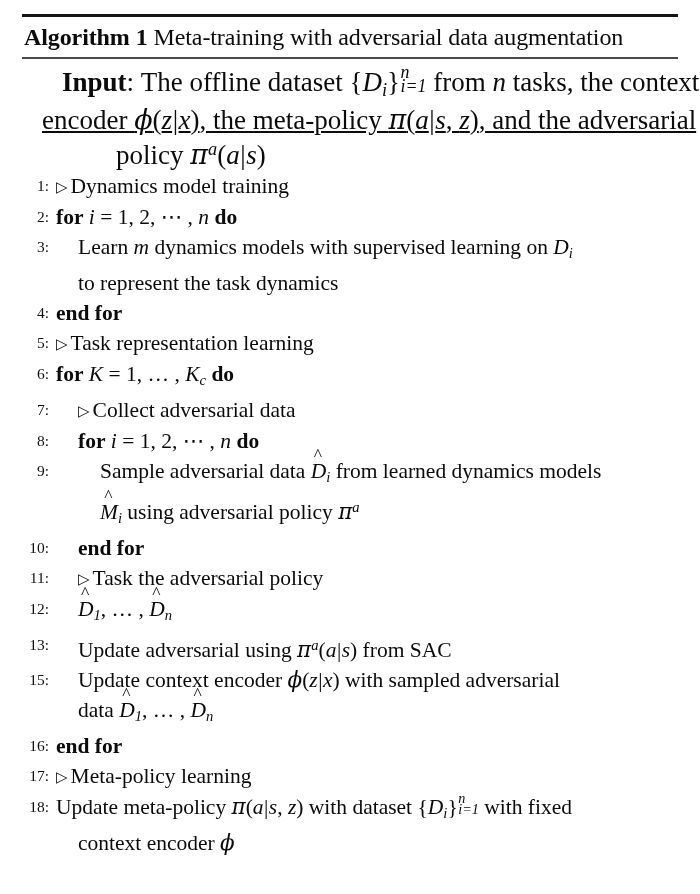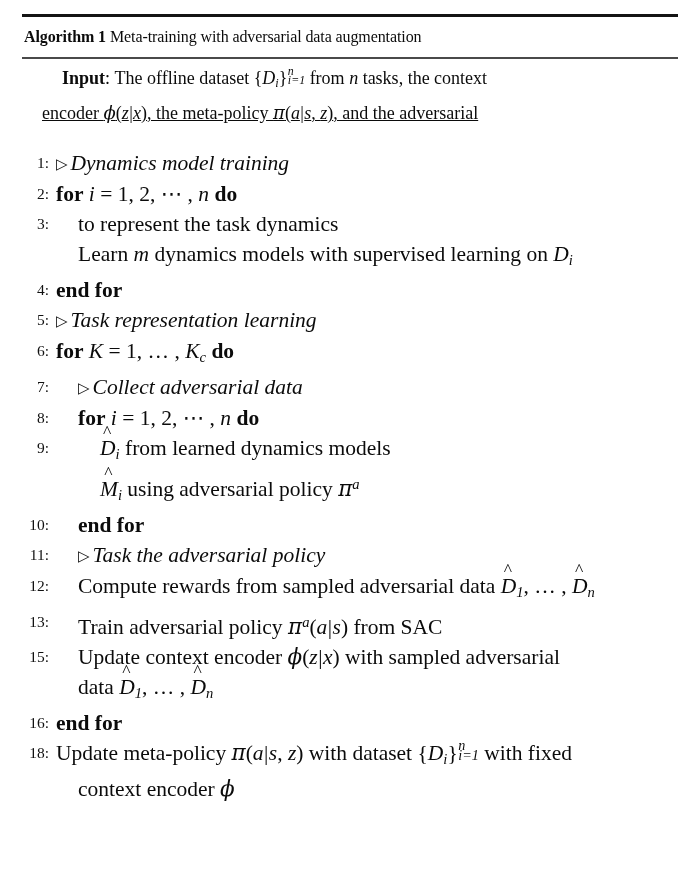--- a/index.html
+++ b/index.html
@@ -29,41 +29,41 @@
     margin: 0;
   }
   .rule-mid {
     height: 0;
     border-top: 2px solid #4a4a4a;
     margin: 0;
   }
 
   
   .algo-header {
-    font-size: 16px;
+    font-size: 24px;
     line-height: 34px;
     padding: 3px 0 3px 2px;
     white-space: nowrap;
     letter-spacing: -0.1px;
   }
   .algo-header .kw { font-weight: bold; }
 
   
   .algo-body {
     padding-top: 5px;
     padding-bottom: 6px;
   }
 
   
   .input-block {
-    font-size: 18px;
+    font-size: 27px;
     line-height: 29px;
     padding-left: 20px;
     padding-right: 2px;
-    margin-bottom: 20px;
+    margin-bottom: 1px;
   }
   .input-block .ln { display: block; white-space: nowrap; }
   .input-block .ln.l1 { padding-left: 20px; }
   .input-block .ln.l2 { padding-left: 0px; text-decoration: underline; }
   .input-block .ln.l3 { padding-left: 74px; }
   .input-block b { font-weight: bold; }
 
   
   .step {
     display: flex;
@@ -93,21 +93,21 @@
 
   
   .ind0 { padding-left: 0px; }
   .ind1 { padding-left: 22px; }
   .ind2 { padding-left: 44px; }
 
   .cont1 { padding-left: 22px; }
   .cont2 { padding-left: 44px; }
 
   .kw { font-weight: bold; }
-  .cm { font-style: italic; }
+  .cm { }
   .tri {
     font-style: normal;
     font-size: 15px;
     vertical-align: 0.08em;
     padding-right: 3px;
   }
 
   
   .mi { font-style: italic; font-family: "Liberation Serif", serif; }
   .mu { font-style: normal; }
@@ -166,41 +166,42 @@
 
   <div class="rule-mid"></div>
 
   <div class="algo-body">
 
     <div class="input-block">
       <span class="ln l1"><b>Input</b><span>:</span>&nbsp;<span>The offline dataset </span><span class="mu">{</span><span class="mi">D</span><span class="sub">i</span><span class="mu">}</span><span class="subup"><i class="t">n</i><i>i=1</i></span><span> from </span><span class="mi">n</span><span> tasks, the context</span></span>
 
       <span class="ln l2"><span>encoder </span><span class="mgreek">ϕ</span><span class="mu">(</span><span class="mi">z</span><span class="vbar">|</span><span class="mi">x</span><span class="mu">)</span><span>, the meta-policy </span><span class="mgreek">π</span><span class="mu">(</span><span class="mi">a</span><span class="vbar">|</span><span class="mi">s</span><span class="mu">, </span><span class="mi">z</span><span class="mu">)</span><span>, and the adversarial</span></span>
 
+      <span class="ln l3"><span>policy </span><span class="mgreek">π</span><span class="sup">a</span><span class="mu">(</span><span class="mi">a</span><span class="vbar">|</span><span class="mi">s</span><span class="mu">)</span></span>
     </div>
 
     <div class="step">
       <div class="step-num">1:</div>
       <div class="step-body">
         <span class="ln ind0"><span class="tri">▷</span><span class="cm">Dynamics model training</span></span>
       </div>
     </div>
 
     <div class="step">
       <div class="step-num">2:</div>
       <div class="step-body">
         <span class="ln ind0"><span class="kw">for</span>&nbsp;<span class="mi">i</span><span class="mu"> = </span><span class="mu">1, 2, ⋯ , </span><span class="mi">n</span>&nbsp;<span class="kw">do</span></span>
       </div>
     </div>
 
     <div class="step">
       <div class="step-num">3:</div>
       <div class="step-body">
+        <span class="ln ind1"><span>Learn </span><span class="mi">m</span><span> dynamics models with supervised learning on </span><span class="mi">D</span><span class="sub">i</span></span>
         <span class="ln cont1">to represent the task dynamics</span>
-        <span class="ln ind1"><span>Learn </span><span class="mi">m</span><span> dynamics models with supervised learning on </span><span class="mi">D</span><span class="sub">i</span></span>
       </div>
     </div>
 
     <div class="step">
       <div class="step-num">4:</div>
       <div class="step-body">
         <span class="ln ind0 kw">end for</span>
       </div>
     </div>
 
@@ -228,21 +229,21 @@
     <div class="step">
       <div class="step-num">8:</div>
       <div class="step-body">
         <span class="ln ind1"><span class="kw">for</span>&nbsp;<span class="mi">i</span><span class="mu"> = </span><span class="mu">1, 2, ⋯ , </span><span class="mi">n</span>&nbsp;<span class="kw">do</span></span>
       </div>
     </div>
 
     <div class="step">
       <div class="step-num">9:</div>
       <div class="step-body">
-        <span class="ln ind2"><span class="hatwrap"><span class="hatmark">^</span><span>D</span></span><span class="sub">i</span><span> from learned dynamics models</span></span>
+        <span class="ln ind2"><span>Sample adversarial data </span><span class="hatwrap"><span class="hatmark">^</span><span>D</span></span><span class="sub">i</span><span> from learned dynamics models</span></span>
         <span class="ln cont2"><span class="hatwrap"><span class="hatmark">^</span><span>M</span></span><span class="sub">i</span><span> using adversarial policy </span><span class="mgreek">π</span><span class="sup">a</span></span>
       </div>
     </div>
 
     <div class="step">
       <div class="step-num">10:</div>
       <div class="step-body">
         <span class="ln ind1 kw">end for</span>
       </div>
     </div>
@@ -250,47 +251,53 @@
     <div class="step">
       <div class="step-num">11:</div>
       <div class="step-body">
         <span class="ln ind1"><span class="tri">▷</span><span class="cm">Task the adversarial policy</span></span>
       </div>
     </div>
 
     <div class="step">
       <div class="step-num">12:</div>
       <div class="step-body">
-        <span class="ln ind1"><span>Compute rewards from sampled adversarial data </span><span class="hatwrap"><span class="hatmark">^</span><span>D</span></span><span class="sub">1</span><span class="mu">, … , </span><span class="hatwrap"><span class="hatmark">^</span><span>D</span></span><span class="sub">n</span></span>
+        <span class="ln ind1"><span class="hatwrap"><span class="hatmark">^</span><span>D</span></span><span class="sub">1</span><span class="mu">, … , </span><span class="hatwrap"><span class="hatmark">^</span><span>D</span></span><span class="sub">n</span></span>
       </div>
     </div>
 
     <div class="step">
       <div class="step-num">13:</div>
       <div class="step-body">
-        <span class="ln ind1"><span>Train adversarial policy </span><span class="mgreek">π</span><span class="sup">a</span><span class="mu">(</span><span class="mi">a</span><span class="vbar">|</span><span class="mi">s</span><span class="mu">)</span><span> from SAC</span></span>
+        <span class="ln ind1"><span>Update adversarial using </span><span class="mgreek">π</span><span class="sup">a</span><span class="mu">(</span><span class="mi">a</span><span class="vbar">|</span><span class="mi">s</span><span class="mu">)</span><span> from SAC</span></span>
       </div>
     </div>
 
 
     <div class="step">
       <div class="step-num">15:</div>
       <div class="step-body">
         <span class="ln ind1"><span>Update context encoder </span><span class="mgreek">ϕ</span><span class="mu">(</span><span class="mi">z</span><span class="vbar">|</span><span class="mi">x</span><span class="mu">)</span><span> with sampled adversarial</span></span>
         <span class="ln cont1"><span>data </span><span class="hatwrap"><span class="hatmark">^</span><span>D</span></span><span class="sub">1</span><span class="mu">, … , </span><span class="hatwrap"><span class="hatmark">^</span><span>D</span></span><span class="sub">n</span></span>
       </div>
     </div>
 
     <div class="step">
       <div class="step-num">16:</div>
       <div class="step-body">
         <span class="ln ind0 kw">end for</span>
       </div>
     </div>
 
+    <div class="step">
+      <div class="step-num">17:</div>
+      <div class="step-body">
+        <span class="ln ind0"><span class="tri">▷</span><span class="cm">Meta-policy learning</span></span>
+      </div>
+    </div>
 
     <div class="step">
       <div class="step-num">18:</div>
       <div class="step-body">
         <span class="ln ind0"><span>Update meta-policy </span><span class="mgreek">π</span><span class="mu">(</span><span class="mi">a</span><span class="vbar">|</span><span class="mi">s</span><span class="mu">, </span><span class="mi">z</span><span class="mu">)</span><span> with dataset </span><span class="mu">{</span><span class="mi">D</span><span class="sub">i</span><span class="mu">}</span><span class="subup"><i class="t">n</i><i>i=1</i></span><span> with fixed</span></span>
         <span class="ln cont1"><span>context encoder </span><span class="mgreek">ϕ</span></span>
       </div>
     </div>
 
   </div>

